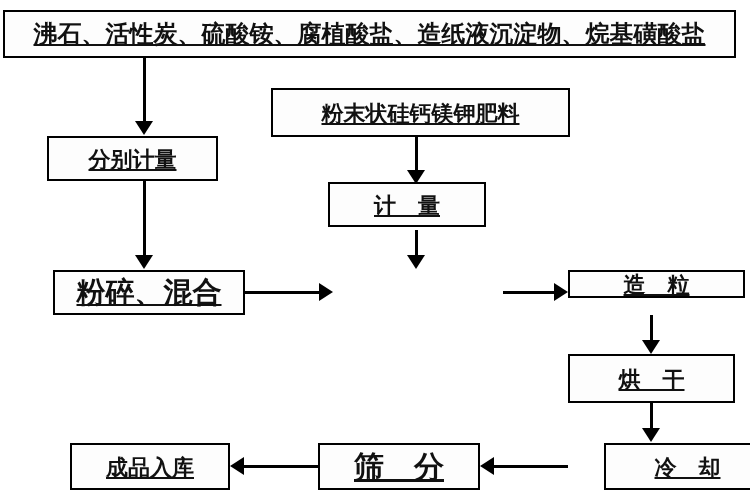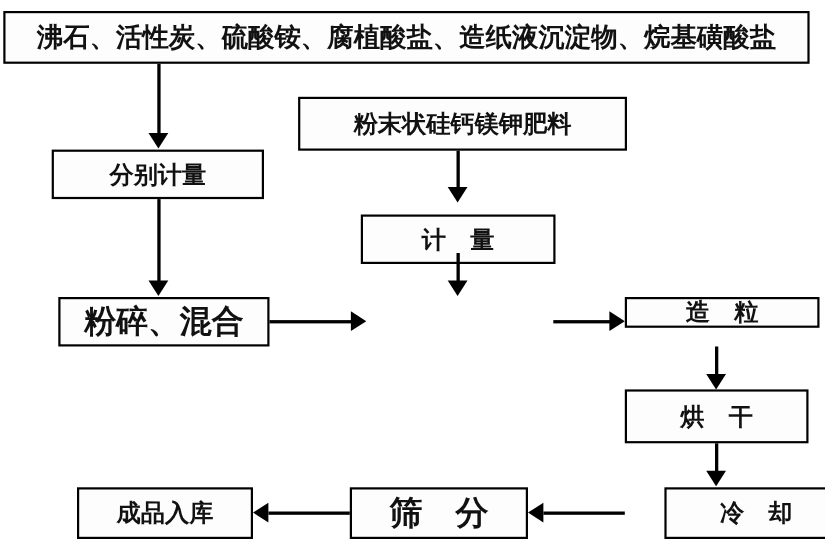--- a/index.html
+++ b/index.html
@@ -23,25 +23,26 @@
     border: 2px solid #000000;
     background: #fdfdfd;
     display: flex;
     align-items: center;
     justify-content: center;
     color: #111111;
     font-family: "DejaVu Serif", "Liberation Serif", serif;
     font-weight: 700;
     line-height: 1;
     white-space: pre;
+    text-decoration: underline;
   }
   .n-materials { left: 3px;   top: 10px;  width: 733px; height: 48px; font-size: 24px; letter-spacing: 0px; }
   .n-powder    { left: 271px; top: 88px;  width: 299px; height: 49px; font-size: 22px; text-align: center; }
-  .n-weigh-sep { left: 47px;  top: 136px; width: 193px; height: 45px; font-size: 22px; }
-  .n-weigh     { left: 328px; top: 195px; width: 177px; height: 45px; font-size: 22px; }
+  .n-weigh-sep { left: 47px;  top: 136px; width: 171px; height: 45px; font-size: 22px; }
+  .n-weigh     { left: 328px; top: 182px; width: 158px; height: 45px; font-size: 22px; }
   .n-crush     { left: 53px;  top: 270px; width: 192px; height: 45px; font-size: 29px; }
   .n-mix       { left: 333px; top: 270px; width: 170px; height: 45px; font-size: 22px; }
   .n-granulate { left: 568px; top: 270px; width: 177px; height: 28px; font-size: 22px; }
   .n-dry       { left: 568px; top: 354px; width: 167px; height: 49px; font-size: 22px; }
   .n-cool      { left: 568px; top: 443px; width: 167px; height: 47px; font-size: 22px; margin-left: 36px; }
   .n-sieve     { left: 318px; top: 443px; width: 162px; height: 47px; font-size: 30px; }
   .n-store     { left: 70px;  top: 443px; width: 160px; height: 47px; font-size: 22px; }
 
   .edge {
     position: absolute;

